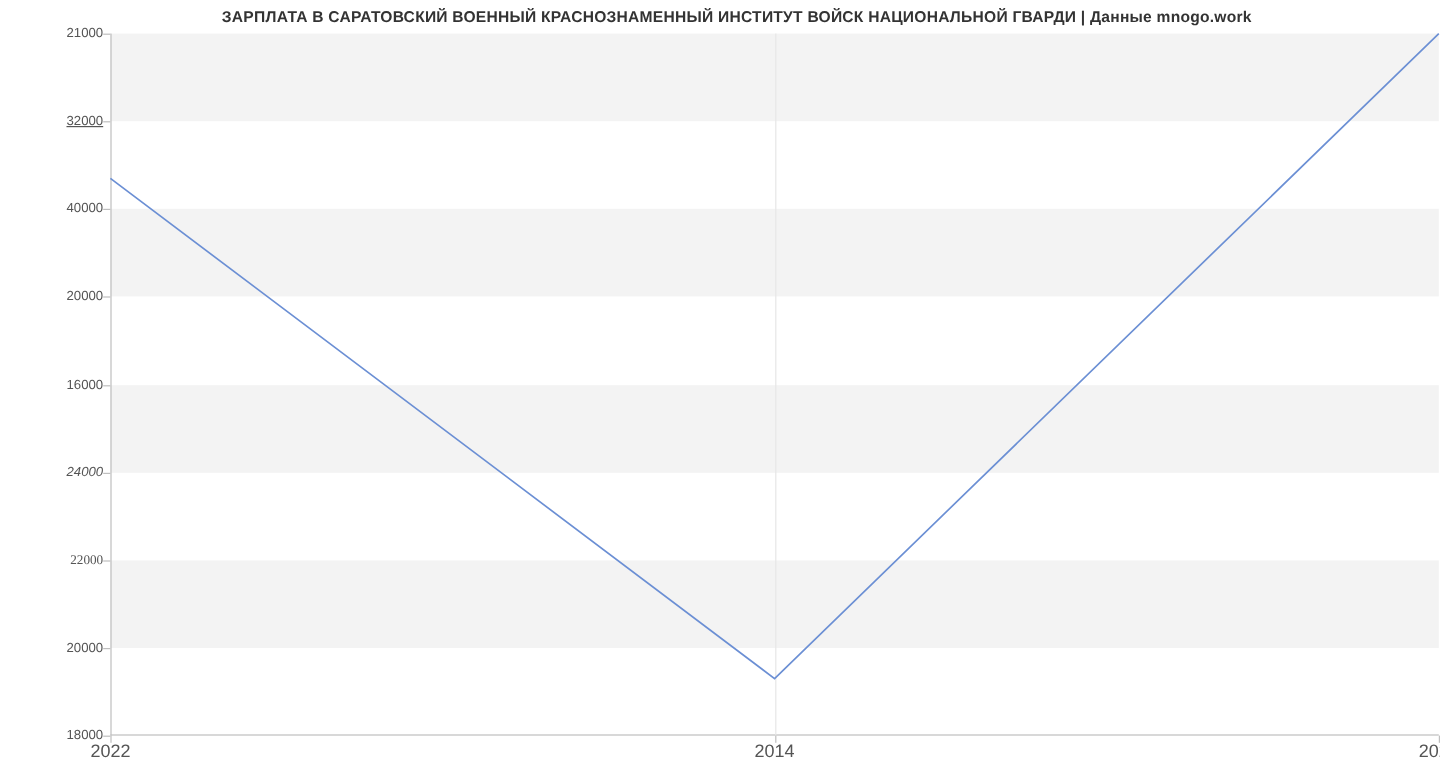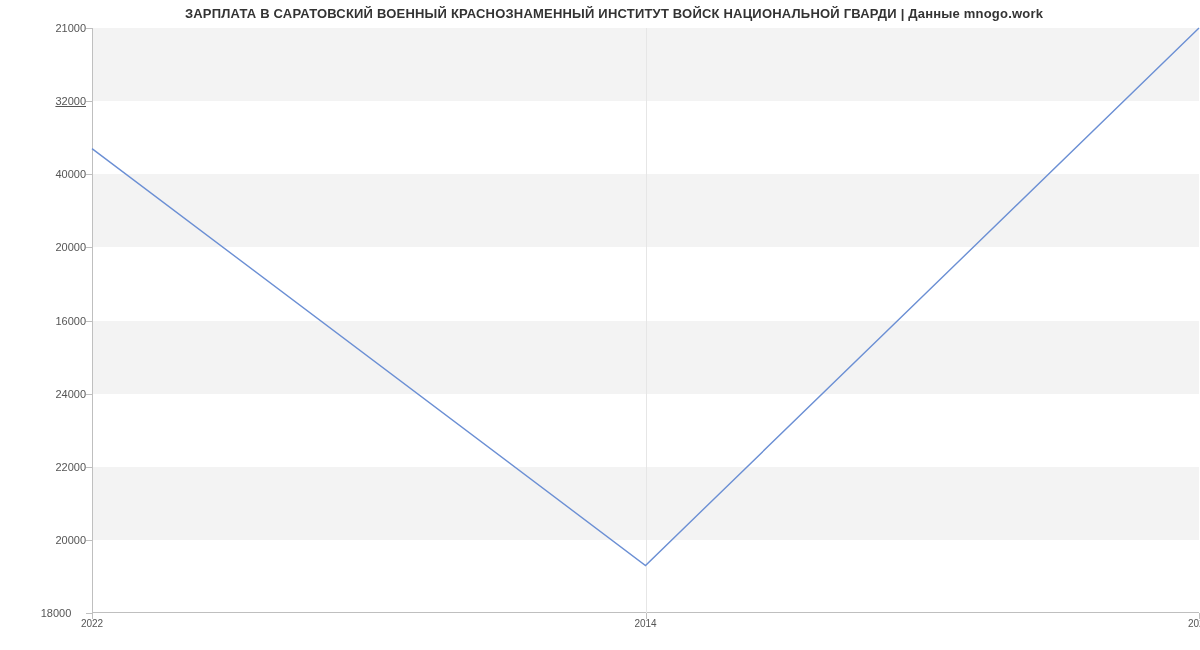--- a/index.html
+++ b/index.html
@@ -67,21 +67,21 @@
     right: 1128px;
     width: 60px;
     text-align: right;
     font-size: 11px;
     color: #555;
     transform: translateY(-50%);
   }
   .xtick-label {
     position: absolute;
     top: 618px;
-    font-size: 10px;
+    font-size: 15px;
     color: #555;
     transform: translateX(-50%);
   }
   .ytick-mark {
     position: absolute;
     width: 6px;
     height: 1px;
     background: #bfbfbf;
     left: 72px;
   }
@@ -117,27 +117,27 @@
       <div class="grid-band" style="top: 146.25px; height: 73.125px;"></div>
       <div class="grid-band" style="top: 292.5px; height: 73.125px;"></div>
       <div class="grid-band" style="top: 438.75px; height: 73.125px;"></div>
     <div class="axis-line-left"></div>
     <div class="axis-line-bottom"></div>
     <div class="mid-grid" style="left: 553.5px;"></div>
       <svg class="line-layer">
       <polyline class="data-line" points="0,120.65625 553.5,537.46875 1107,0" style="stroke: rgb(107, 143, 212);"></polyline>
     </svg>
   </div>
-<div class="ytick-label" style="top: 613px; text-align: center;">18000</div>
+<div class="ytick-label" style="top: 613px;">18000</div>
     <div class="ytick-mark" style="top: 613px;"></div>
     <div class="ytick-label" style="top: 539.875px;">20000</div>
     <div class="ytick-mark" style="top: 539.875px;"></div>
-    <div class="ytick-label" style="top: 466.75px;">22000</div>
+    <div class="ytick-label" style="top: 466.75px; font-family: Liberation Serif, serif;">22000</div>
     <div class="ytick-mark" style="top: 466.75px;"></div>
-    <div class="ytick-label" style="top: 393.625px;">24000</div>
+    <div class="ytick-label" style="top: 393.625px; font-style: italic;">24000</div>
     <div class="ytick-mark" style="top: 393.625px;"></div>
     <div class="ytick-label" style="top: 320.5px;">16000</div>
     <div class="ytick-mark" style="top: 320.5px;"></div>
     <div class="ytick-label" style="top: 247.375px;">20000</div>
     <div class="ytick-mark" style="top: 247.375px;"></div>
     <div class="ytick-label" style="top: 174.25px;">40000</div>
     <div class="ytick-mark" style="top: 174.25px;"></div>
     <div class="ytick-label" style="top: 101.125px; text-decoration: underline;">32000</div>
     <div class="ytick-mark" style="top: 101.125px;"></div>
     <div class="ytick-label" style="top: 28px;">21000</div>

